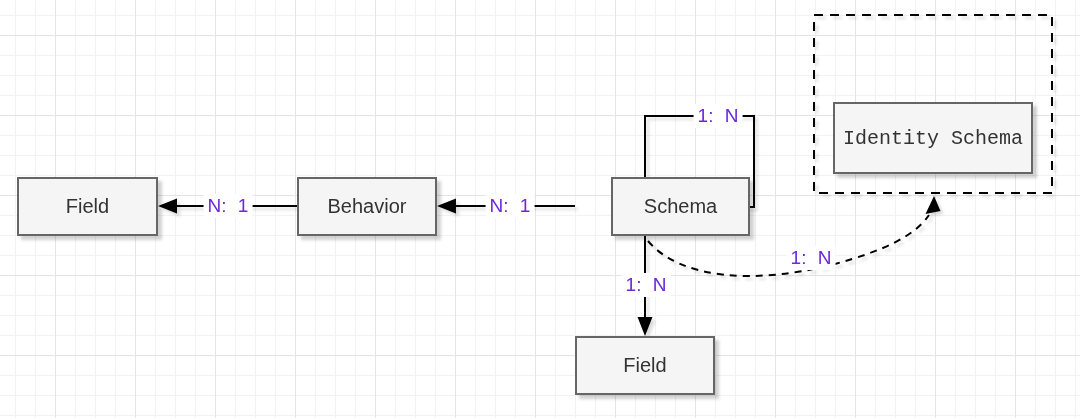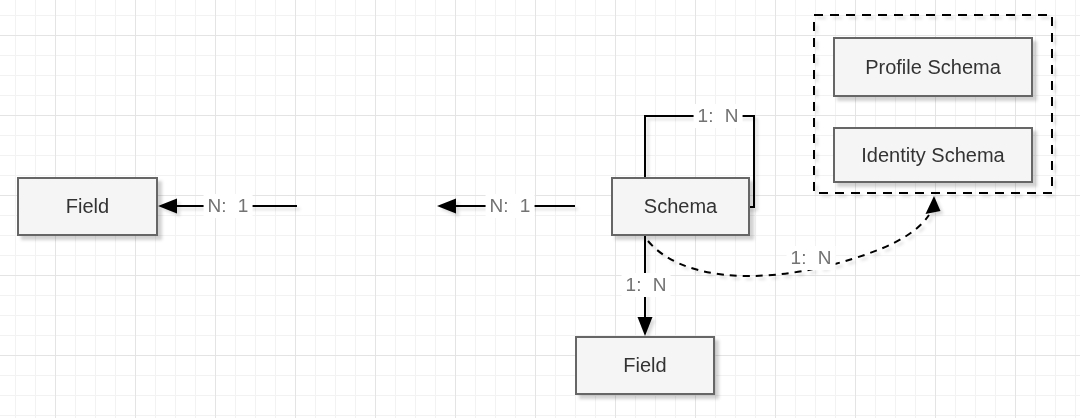--- a/index.html
+++ b/index.html
@@ -42,28 +42,28 @@
     justify-content: center;
     font-size: 20px;
     color: #333333;
     white-space: nowrap;
   }
   .node-field-left   { left: 17px;  top: 177px; width: 141px; height: 59px; }
   .node-behavior     { left: 297px; top: 177px; width: 140px; height: 59px; }
   .node-schema       { left: 575px; top: 177px; width: 139px; height: 59px; margin-left: 36px; }
   .node-field-bottom { left: 575px; top: 336px; width: 140px; height: 59px; }
   .node-profile-schema  { left: 833px; top: 37px;  width: 200px; height: 60px; }
-  .node-identity-schema { left: 833px; top: 127px; width: 200px; height: 56px; }
+  .node-identity-schema { left: 833px; top: 102px; width: 200px; height: 72px; font-family: Liberation Mono, monospace; }
   .edge-label {
     position: absolute;
     transform: translate(-50%, -50%);
     background: #ffffff;
     padding: 0 4px;
     font-size: 19px;
-    color: #737373;
+    color: #6d28d9;
     word-spacing: 6px;
     white-space: nowrap;
     line-height: 24px;
   }
   .lbl-n1-a { left: 228px; top: 206px; }
   .lbl-n1-b { left: 510px; top: 206px; }
   .lbl-loop { left: 718px; top: 116px; }
   .lbl-down { left: 646px; top: 285px; }
   .lbl-curve { left: 811px; top: 258px; }
 </style>
@@ -99,32 +99,32 @@
     <g>
       <path d="M 648 241 C 680 279, 755 285, 835 264 C 882 251, 914 237, 929 215" fill="none" stroke="#000000" stroke-width="2" stroke-dasharray="7,6"></path>
       <polygon points="934,196 925.5,214 940.5,211" fill="#000000"></polygon>
     </g>
   </svg>
 
   <div class="node node-field-left">
     <span>Field</span>
   </div>
 
+  <div class="node node-behavior">
+    <span>Behavior</span>
+  </div>
 
   <div class="node node-schema">
     <span>Schema</span>
   </div>
 
   <div class="node node-field-bottom">
     <span>Field</span>
   </div>
 
-  <div class="node node-profile-schema">
-    <span>Profile Schema</span>
-  </div>
 
   <div class="node node-identity-schema">
     <span>Identity Schema</span>
   </div>
 
   <div class="edge-label lbl-n1-a">N: 1</div>
 
   <div class="edge-label lbl-n1-b">N: 1</div>
 
   <div class="edge-label lbl-loop">1: N</div>

